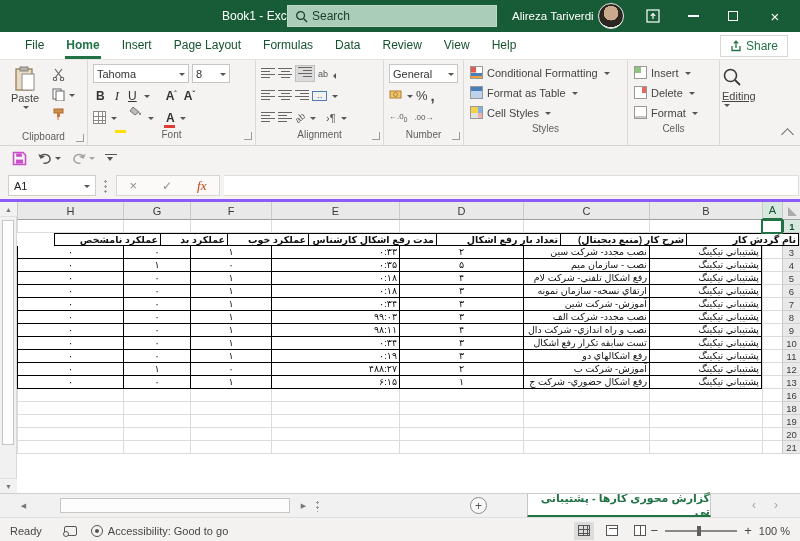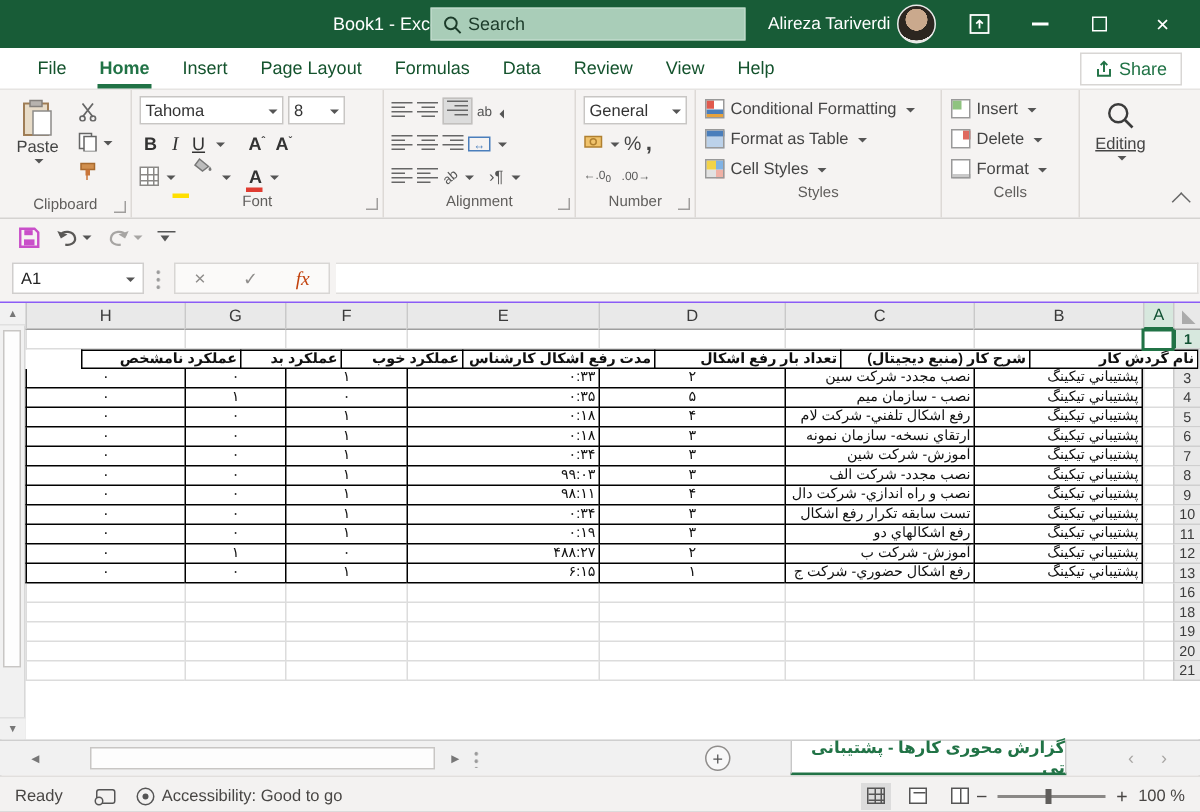--- a/index.html
+++ b/index.html
@@ -75,31 +75,31 @@
   .cs-icn { width:13px; height:13px; border:1px solid #999; background:
             linear-gradient(90deg,#f2d349 0 50%,#7fb2e5 50%) 0 0/13px 6px no-repeat,
             linear-gradient(90deg,#e2e2e2 0 50%,#f0b1a6 50%) 0 6px/13px 7px no-repeat; }
   .ins-icn { width:13px; height:13px; border:1px solid #999; background:
              linear-gradient(#8fc380,#8fc380) 0 0/6px 6px no-repeat,#fff; }
   .del-icn { width:13px; height:13px; border:1px solid #999; background:
              linear-gradient(#e06a5f,#e06a5f) 7px 0/6px 6px no-repeat,#fff; }
   .fmt-icn { width:13px; height:13px; border:1px solid #999; background:
              linear-gradient(#c9c9c9,#c9c9c9) 0 9px/13px 4px no-repeat,#fff; }
   .styles-row { height:19px; display:flex; align-items:center; gap:4px; font-size:11px; color:#444; padding:0 4px; }
-  .editing-grp { width:52px; align-items:center;text-decoration:underline; }
+  .editing-grp { width:52px; align-items:flex-start;text-decoration:underline; }
   .collapse { position:absolute; right:8px; bottom:6px; width:9px; height:9px; border-top:1.6px solid #666; border-left:1.6px solid #666; transform:rotate(45deg); }
 
   
   .qat { height:24px; background:#f5f3f2; display:flex; align-items:center; gap:10px; padding-left:12px; }
   .qat-item { display:flex; align-items:center; color:#555; }
   .qat-cust { width:12px; height:9px; border-top:1.6px solid #555; position:relative; }
   .qat-cust::after { content:""; position:absolute; left:2px; top:2px; border:3.5px solid transparent; border-top:4px solid #555; }
 
   
-  .fbar { height:32px; background:#f5f3f2; border-bottom:1px solid #8b5cf6; position:relative; }
+  .fbar { height:32px; background:#f5f3f2; border-bottom:3px solid #8b5cf6; position:relative; }
   .namebox { position:absolute; left:8px; top:5px; width:88px; height:21px; background:#fff; border:1px solid #d0cecd;
              display:flex; align-items:center; padding:0 5px; font-size:11px; justify-content:space-between; color:#222; }
   .fdots { position:absolute; left:104px; top:9px; width:3px; height:14px;
            background:radial-gradient(circle,#9a9a9a 1px,transparent 1.4px) 0 0/3px 5px; }
   .fxpanel { position:absolute; left:116px; top:5px; width:104px; height:21px; background:#fbfaf9; border:1px solid #d8d6d4;
              display:flex; align-items:center; justify-content:space-around; color:#8f8d8b; }
   .fxpanel .fx { font-family:"Liberation Serif",serif; font-style:italic; color:#c2410c; font-size:13px; }
   .finput { position:absolute; left:224px; top:5px; right:1px; height:21px; background:#fff; border:1px solid #e0deDC; border-left:none; }
 
   

